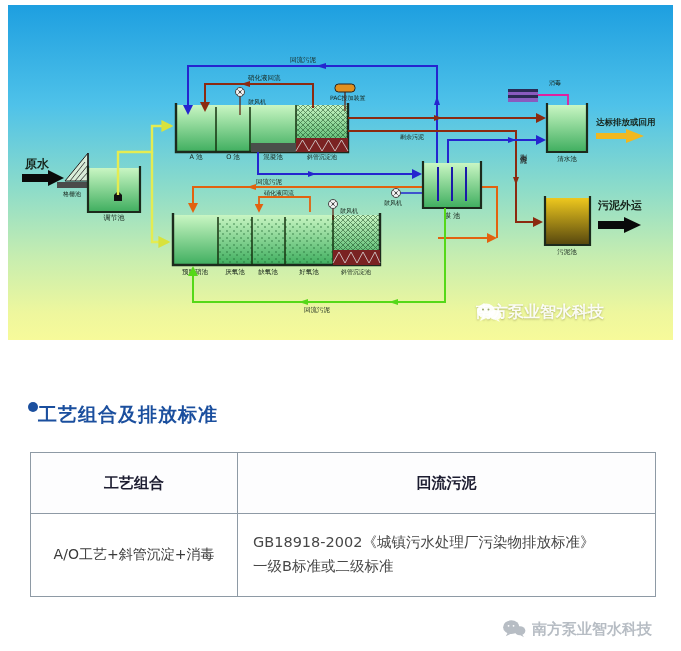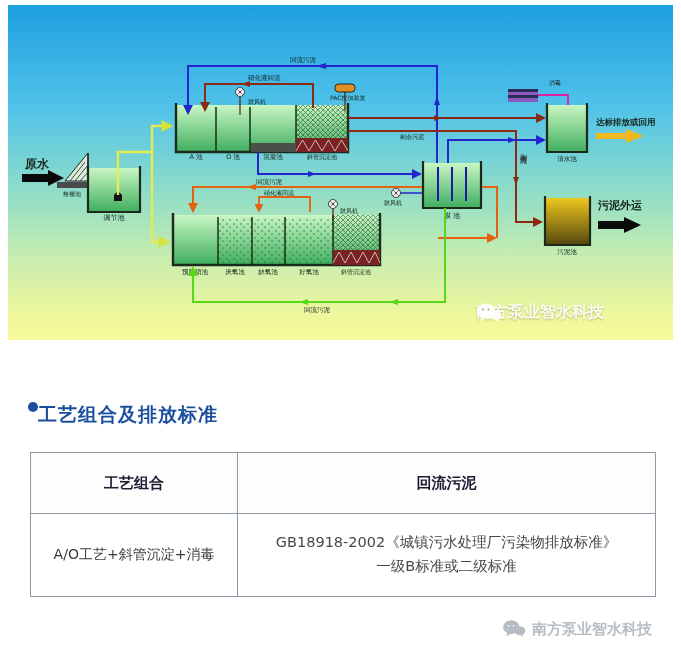--- a/index.html
+++ b/index.html
@@ -15,21 +15,21 @@
               font-size:16px;text-shadow:0 1px 2px rgba(110,110,50,.45);}
   .wm-table{position:absolute;left:502px;top:619px;color:#b7bdc4;font-size:15px;}
   .section-title{position:absolute;left:28px;top:402px;display:flex;align-items:flex-start;}
   .bullet{width:10px;height:10px;border-radius:50%;background:#1b4f9e;flex:0 0 auto;}
   .section-title h2{margin:0;font-size:19px;color:#1b4f9e;font-weight:bold;letter-spacing:1px;}
   table.std{position:absolute;left:30px;top:452px;width:625px;border-collapse:collapse;
             table-layout:fixed;}
   table.std th,table.std td{border:1px solid #8e9aa5;padding:15px;}
   table.std th{height:30px;font-size:15px;color:#1c1c30;background:#fdfdfe;font-weight:bold;}
   td.process{height:52px;text-align:center;font-size:14px;color:#3a3a3a;}
-  td.standard{text-align:center;font-size:14.5px;color:#474747;line-height:1.65;}
+  td.standard{font-size:14.5px;color:#474747;line-height:1.65;}
 </style>
 </head>
 <body>
 
 <div class="page">
 
   <div class="diagram">
     <svg width="665" height="335" viewBox="0 0 665 335">
       <defs>
         <linearGradient id="bg" x1="0" y1="0" x2="0" y2="1">

